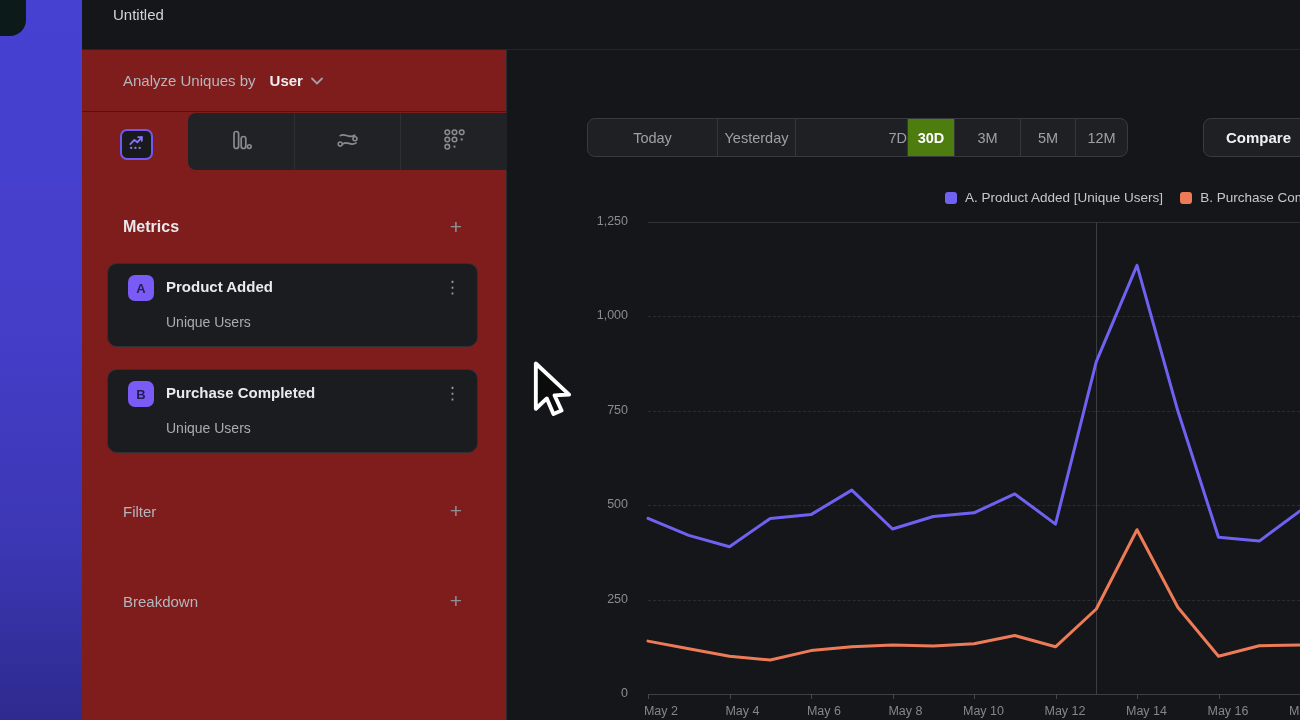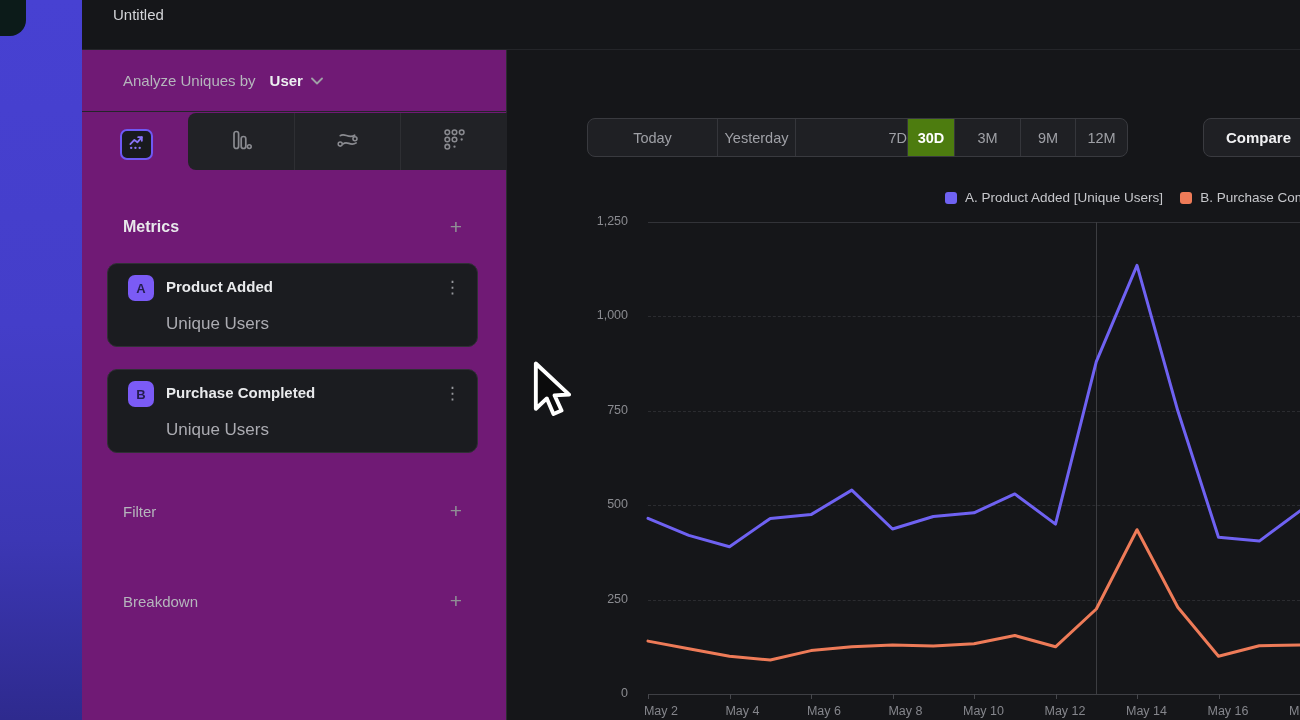--- a/index.html
+++ b/index.html
@@ -12,21 +12,21 @@
   .accent-strip{position:absolute;left:0;top:0;width:82px;height:720px;
     background:linear-gradient(180deg,#4741d2 0%,#443ec9 45%,#3c37b4 75%,#2e2a8e 100%);}
   .corner-shape{position:absolute;left:0;top:0;width:26px;height:36px;
     background:#0c1b19;border-radius:0 0 16px 0;}
   
   .topbar{position:absolute;left:82px;top:0;right:0;height:50px;
     border-bottom:1px solid #242529;box-sizing:border-box;}
   .topbar .title{position:absolute;left:31px;top:6px;font-size:15px;color:#d3d4d8;}
   
   .sidebar{position:absolute;left:82px;top:50px;width:425px;bottom:0;
-    background:#701a75;border-right:1px solid #2b2c30;box-sizing:border-box;}
+    background:#7f1d1d;border-right:1px solid #2b2c30;box-sizing:border-box;}
   .analyze-row{position:absolute;left:0;top:0;right:0;height:62px;
     border-bottom:1px solid #242529;display:flex;align-items:center;padding-left:41px;box-sizing:border-box;}
   .analyze-label{font-size:15px;color:#b5b6bc;}
   .analyze-value{font-size:15px;color:#eceef0;font-weight:700;margin-left:14px;}
   .analyze-chevron{margin-left:8px;display:flex;align-items:center;}
   .tab-selected{position:absolute;left:38px;top:79px;width:33px;height:31px;
     border:2px solid #6e59f4;border-radius:7px;box-sizing:border-box;
     display:flex;align-items:center;justify-content:center;background:#191a1e;}
   .tab-strip{position:absolute;left:106px;top:63px;width:319px;height:57px;
     background:#212226;border-radius:8px 0 0 8px;display:flex;}
@@ -38,21 +38,21 @@
   .metrics-header .hdr{font-size:16px;font-weight:700;color:#e8e9eb;}
   .section-row .hdr{font-size:15px;color:#b5b6bc;}
   .plus-btn{font-size:21px;font-weight:300;color:#8f9095;line-height:20px;cursor:default;}
   .metric-card{position:absolute;left:25px;width:371px;height:84px;
     border:1px solid #2f3035;border-radius:10px;background:#1b1c20;box-sizing:border-box;}
   .card-a{top:213px;} .card-b{top:319px;}
   .badge{position:absolute;left:20px;top:11px;width:26px;height:26px;border-radius:7px;
     background:#7b5bf6;color:#241d4f;font-size:13px;font-weight:700;
     display:flex;align-items:center;justify-content:center;}
   .metric-name{position:absolute;left:58px;top:14px;font-size:15px;font-weight:600;color:#e9eaec;}
-  .metric-sub{position:absolute;left:58px;top:50px;font-size:17px;color:#ababb1;}
+  .metric-sub{position:absolute;left:58px;top:50px;font-size:14px;color:#ababb1;}
   .kebab{position:absolute;right:16px;top:13px;font-size:17px;color:#96979c;letter-spacing:0;}
   .row-filter{top:448px;} .row-breakdown{top:538px;}
   
   .main{position:absolute;left:507px;top:50px;right:0;bottom:0;}
   .segmented{position:absolute;left:80px;top:68px;height:39px;display:flex;
     background:#1f2024;border:1px solid #393a3f;border-radius:8px;box-sizing:border-box;overflow:hidden;}
   .seg{display:flex;align-items:center;justify-content:center;gap:9px;
     font-size:14.5px;color:#9fa0a6;box-sizing:border-box;}
   .seg + .seg{border-left:1px solid #35363b;}
   .seg:nth-child(1){width:129px;} .seg:nth-child(2){width:78px;}
@@ -193,21 +193,21 @@
     <div class="seg">
         <span>7D</span>
       </div>
     <div class="seg active">
         <span>30D</span>
       </div>
     <div class="seg">
         <span>3M</span>
       </div>
     <div class="seg">
-        <span>9M</span>
+        <span>5M</span>
       </div>
     <div class="seg">
         <span>12M</span>
       </div>
   </div>
 
   <div class="compare-btn">Compare</div>
 
   <div class="legend">
       <div class="legend-item">

